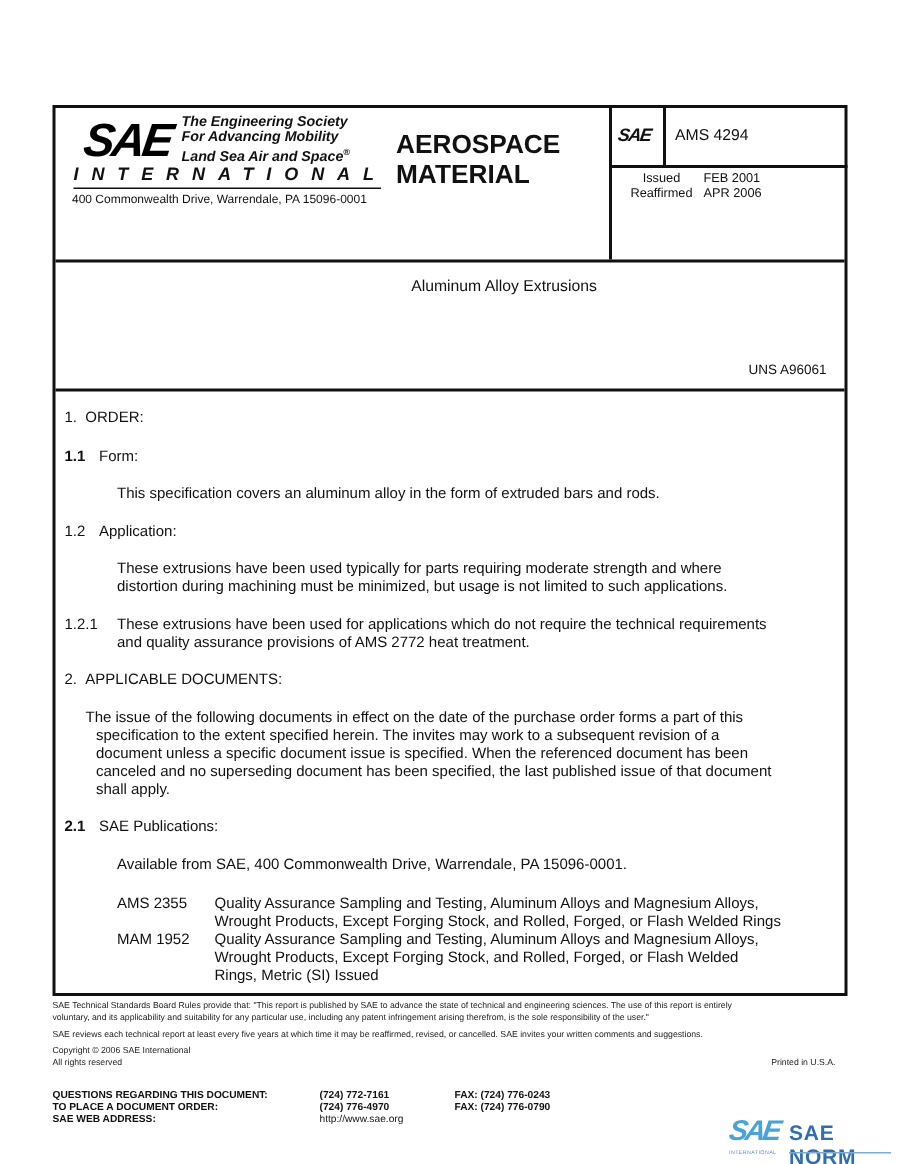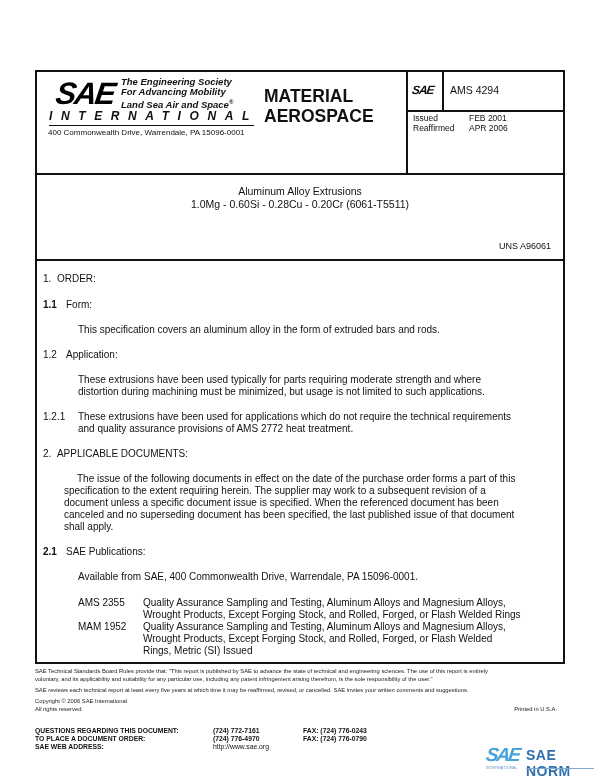--- a/index.html
+++ b/index.html
@@ -13,23 +13,23 @@
   .sae-rule { position:absolute; left:12px; top:53px; width:205px; border-top:1px solid #111; }
   .sae-addr { position:absolute; left:11px; top:56px; font-size:8px; white-space:nowrap; }
   .title-cell { position:absolute; left:219px; top:0; width:150px; height:101px; }
   .ams-title { position:absolute; left:8px; top:14px; font-size:17.5px; font-weight:bold; line-height:20px; }
   .rcol { position:absolute; left:369px; top:0; width:157px; height:101px; border-left:2px solid #111; }
   .rtop { position:absolute; left:0; top:0; width:157px; height:38px; border-bottom:2px solid #111; }
   .sae-mini { position:absolute; left:0; top:0; width:34px; height:38px; border-right:2px solid #111; }
   .sae-mini span { position:absolute; left:4px; top:11px; font-weight:bold; font-style:italic; font-size:12px; letter-spacing:-1px; transform:skewX(-8deg); }
   .ams-num { position:absolute; left:42px; top:12px; font-size:10.5px; font-weight:normal; }
   .dates { position:absolute; left:5px; top:41px; font-size:8.5px; line-height:10px; }
-  .dates .lbl { display:inline-block; width:56px; }
+  .dates .lbl { display:inline-block; width:56px;text-align:center; }
   .titleblock { position:absolute; left:0; top:103px; width:526px; height:84px; border-bottom:2px solid #111; }
-  .tb-line { position:absolute; left:0; width:526px; text-align:center; font-size:10.5px; }
+  .tb-line { position:absolute; left:0; width:526px; text-align:center; font-size:10.5px;padding-left:36px; }
   .uns { position:absolute; right:12px; top:66px; font-size:9px; }
   .body { position:absolute; left:0; top:189px; width:526px; font-size:10px; line-height:12px; }
   .p { position:absolute; white-space:nowrap; }
   .footer { position:absolute; left:35px; top:668px; width:530px; font-size:5.8px; line-height:7.5px; color:#222; }
   .footer .row { position:absolute; white-space:nowrap; }
   .qs { position:absolute; left:35px; top:727px; font-size:6.8px; font-weight:bold; line-height:8px; }
   .qs .c { position:absolute; white-space:nowrap; }
   .badge { position:absolute; left:486px; top:744px; width:110px; height:28px; }
   .badge .sae { position:absolute; left:0; top:0; font-weight:bold; font-style:italic; font-size:19px; letter-spacing:-2px; color:#4aa3d8; transform:skewX(-8deg); }
   .badge .norm { position:absolute; left:40px; top:3px; font-weight:bold; font-size:14px; color:#2f6fb0; letter-spacing:0.5px; }
@@ -47,61 +47,60 @@
         <div>The Engineering Society</div>
         <div>For Advancing Mobility</div>
         <div><span>Land Sea Air and Space</span><sup style="font-size:6px">®</sup></div>
       </div>
       <div class="sae-intl">INTERNATIONAL</div>
       <div class="sae-rule"></div>
       <div class="sae-addr">400 Commonwealth Drive, Warrendale, PA 15096-0001</div>
     </div>
     <div class="title-cell">
       <div class="ams-title">
+        <div>AEROSPACE</div>
         <div>MATERIAL</div>
-        <div>AEROSPACE</div>
       </div>
     </div>
     <div class="rcol">
       <div class="rtop">
         <div class="sae-mini">
             <span>SAE</span>
           </div>
         <div class="ams-num">AMS 4294</div>
       </div>
       <div class="dates">
         <div><span class="lbl">Issued</span><span>FEB 2001</span></div>
         <div><span class="lbl">Reaffirmed</span><span>APR 2006</span></div>
       </div>
     </div>
   </div>
 
   <div class="titleblock">
     <div class="tb-line" style="top:10px">Aluminum Alloy Extrusions</div>
-    <div class="tb-line" style="top:23px">1.0Mg - 0.60Si - 0.28Cu - 0.20Cr (6061-T5511)</div>
     <div class="uns">UNS A96061</div>
   </div>
 
   <div class="body">
     <div class="p" style="left:6px;top:12px"><span>1.</span>&nbsp;&nbsp;<span>ORDER:</span></div>
 
     <div class="p" style="left:6px;top:38px"><span style="display:inline-block;width:23px;font-weight:bold">1.1</span><span>Form:</span></div>
     <div class="p" style="left:41px;top:63px">This specification covers an aluminum alloy in the form of extruded bars and rods.</div>
 
     <div class="p" style="left:6px;top:88px"><span style="display:inline-block;width:23px">1.2</span><span>Application:</span></div>
     <div class="p" style="left:41px;top:113px">These extrusions have been used typically for parts requiring moderate strength and where</div>
     <div class="p" style="left:41px;top:125px">distortion during machining must be minimized, but usage is not limited to such applications.</div>
 
     <div class="p" style="left:6px;top:150px">1.2.1</div>
     <div class="p" style="left:41px;top:150px">These extrusions have been used for applications which do not require the technical requirements</div>
     <div class="p" style="left:41px;top:162px">and quality assurance provisions of AMS 2772 heat treatment.</div>
 
     <div class="p" style="left:6px;top:187px"><span>2.</span>&nbsp;&nbsp;<span>APPLICABLE DOCUMENTS:</span></div>
-    <div class="p" style="left:40px;top:212px">The issue of the following documents in effect on the date of the purchase order forms a part of this</div>
-    <div class="p" style="left:27px;top:224px">specification to the extent requiring herein.  The supplier may work to a subsequent revision of a</div>
+    <div class="p" style="left:20px;top:212px">The issue of the following documents in effect on the date of the purchase order forms a part of this</div>
+    <div class="p" style="left:27px;top:224px">specification to the extent specified herein.  The invites may work to a subsequent revision of a</div>
     <div class="p" style="left:27px;top:236px">document unless a specific document issue is specified.  When the referenced document has been</div>
     <div class="p" style="left:27px;top:248px">canceled and no superseding document has been specified, the last published issue of that document</div>
     <div class="p" style="left:27px;top:260px">shall apply.</div>
 
     <div class="p" style="left:6px;top:285px"><span style="display:inline-block;width:23px;font-weight:bold">2.1</span><span>SAE Publications:</span></div>
     <div class="p" style="left:41px;top:310px">Available from SAE, 400 Commonwealth Drive, Warrendale, PA  15096-0001.</div>
 
     <div class="p" style="left:41px;top:336px">AMS 2355</div>
     <div class="p" style="left:106px;top:336px">Quality Assurance Sampling and Testing, Aluminum Alloys and Magnesium Alloys,</div>
     <div class="p" style="left:106px;top:348px">Wrought Products, Except Forging Stock, and Rolled, Forged, or Flash Welded Rings</div>

